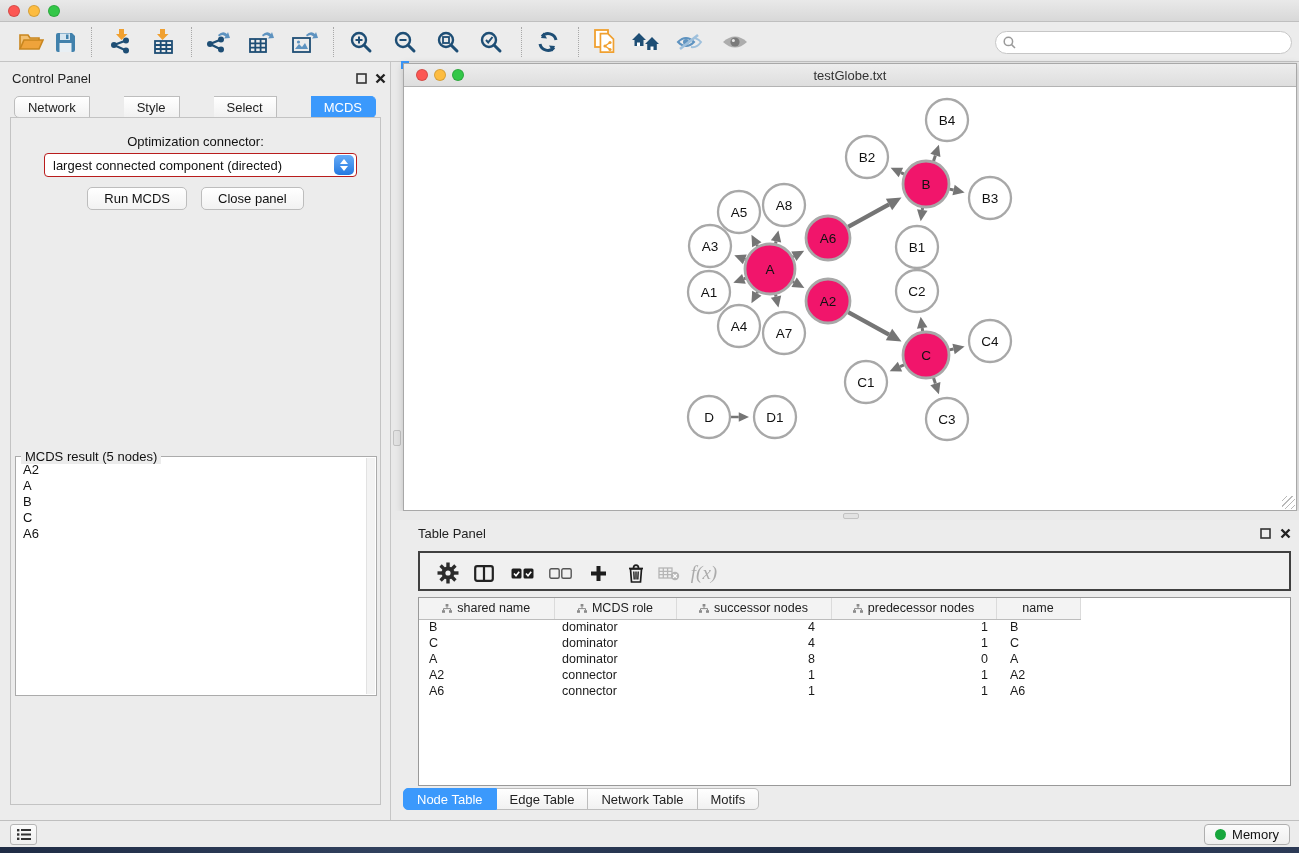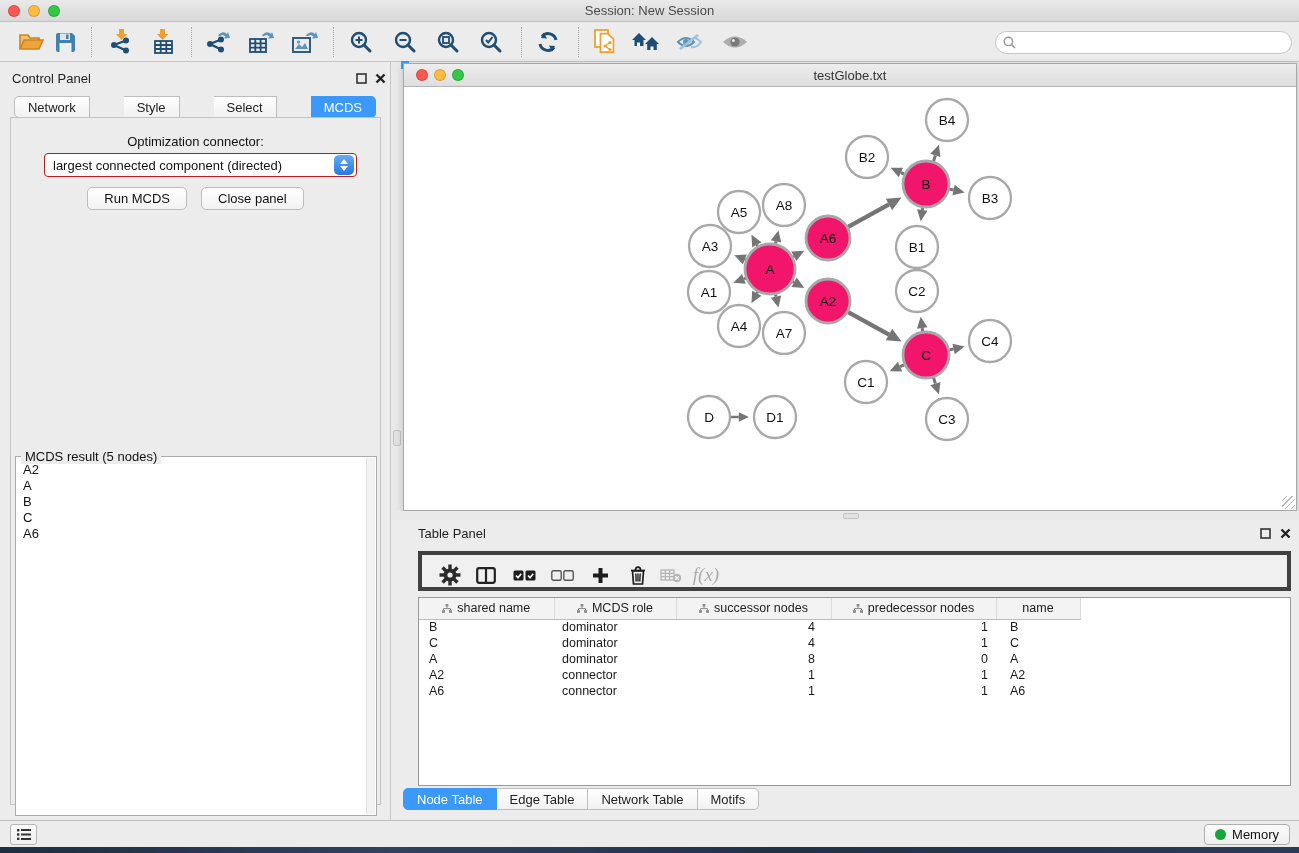--- a/index.html
+++ b/index.html
@@ -44,21 +44,21 @@
   .opt-label { position:absolute; left:0; right:0; top:16px; text-align:center; font-size:13px; color:#111; }
   .selectbox { position:absolute; left:33px; top:35px; width:313px; height:24px; background:#fff;
     border:1px solid #b91c1c; border-radius:4px; display:flex; align-items:center; cursor:pointer; }
   .selectbox .val { flex:1; font-size:13px; color:#111; padding-left:8px; white-space:nowrap; overflow:hidden; }
   .stepper { width:20px; height:20px; margin-right:2px; border-radius:5px;
     background:linear-gradient(#66ACF8,#2479E0); display:flex; flex-direction:column;
     align-items:center; justify-content:center; gap:2px; }
   .btn-row { position:absolute; left:0; right:0; top:69px; display:flex; justify-content:center; gap:14px; }
   .pbtn { height:23px; padding:0 16px; font-size:13px; color:#111; background:linear-gradient(#FFFFFF,#F2F2F2);
     border:1px solid #BDBDBD; border-radius:5px; cursor:pointer; font-family:"Liberation Sans",sans-serif; }
-  .groupbox { position:absolute; left:4px; top:338px; width:362px; height:360px;
+  .groupbox { position:absolute; left:4px; top:338px; width:362px; height:240px;
     border:1px solid #ABABAB; background:#fff; }
   .groupbox .legend { position:absolute; top:-8px; left:5px; background:#ECECEC; padding:0 4px;
     font-size:13px; color:#111; }
   .mcds-list { position:absolute; inset:1px 10px 1px 1px; padding:4px 0 0 6px; font-size:13px; line-height:16px; color:#111; }
   .mcds-scroll { position:absolute; top:1px; right:1px; bottom:1px; width:9px; background:#F3F3F3; border-left:1px solid #E2E2E2; }
 
   
   .rightbg { position:absolute; left:391px; top:62px; width:908px; height:458px; background:#E9E9E9; }
   .vdiv-handle { position:absolute; left:393px; top:430px; width:8px; height:16px;
     background:#E2E2E2; border:1px solid #C2C2C2; border-radius:2px; }
@@ -75,21 +75,21 @@
     background:linear-gradient(#EDEDED,#DEDEDE); border-bottom:1px solid #B3B3B3; }
   .netwin .wtitle .ttext { position:absolute; left:0; right:0; top:4px; text-align:center; font-size:13px; color:#333; }
   .canvas { position:absolute; left:0; top:23px; width:892px; height:423px; background:#fff; }
   .grip { position:absolute; right:1px; bottom:1px; width:13px; height:13px;
     background:repeating-linear-gradient(135deg, transparent 0 3px, #B9B9B9 3px 4px); }
 
   
   .tpanel { position:absolute; left:403px; top:520px; width:896px; height:300px; background:#ECECEC; }
   .tpanel-title { position:absolute; left:15px; top:6px; font-size:13px; color:#222; }
   .ttoolbar { position:absolute; left:15px; top:31px; width:873px; height:40px;
-    background:#F0F0F0; border:4px solid #404040; }
+    background:#F0F0F0; border:2px solid #404040; }
   .tibtn { position:absolute; top:4px; width:32px; height:32px; display:flex; align-items:center;
     justify-content:center; background:transparent; border:none; cursor:pointer; }
   .fx { font-family:"Liberation Serif", serif; font-style:italic; font-size:19px; color:#ABABAB; }
   .tablewrap { position:absolute; left:15px; top:77px; width:873px; height:189px;
     border:1px solid #999; background:#fff; overflow:hidden; }
   table.ntable { border-collapse:collapse; width:100%; table-layout:fixed; }
   .ntable th { height:21px; background:#F3F3F3; border-right:1px solid #DBDBDB; border-bottom:1px solid #BDBDBD;
     font-weight:normal; font-size:12.5px; color:#222; text-align:center; white-space:nowrap; overflow:hidden; }
   .ntable th.filler { background:#fff; border:none; }
   .ntable th .hic { margin-right:5px; vertical-align:-1px; }
@@ -120,21 +120,20 @@
 <body>
 
 <div class="app">
 
   <div class="titlebar">
     <div class="lights" style="left:8px;">
       <span class="light red"></span>
       <span class="light yellow"></span>
       <span class="light green"></span>
     </div>
-    <div class="title">Session: New Session</div>
   </div>
 
   <div class="toolbar">
     <button class="tbtn" style="left:12px">
       <svg width="26" height="22" viewBox="0 0 26 22">
         <path d="M2 18 V4 h8 l2 3 h9 v3" fill="#F3C173" stroke="#C9861F" stroke-width="1.6"></path>
         <path d="M2 18 L6 9 h19 l-4 9 Z" fill="#EFA33B" stroke="#C9861F" stroke-width="1.6"></path>
       </svg>
     </button>
     <button class="tbtn" style="left:46px">

